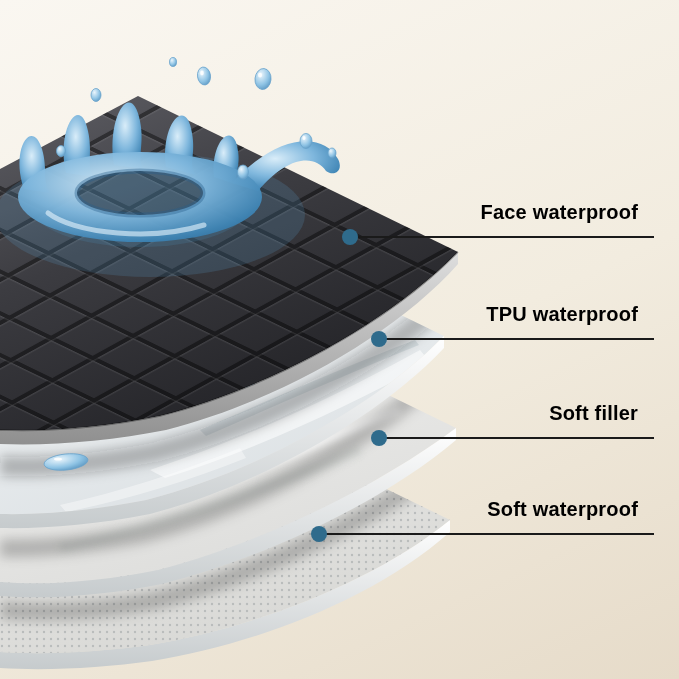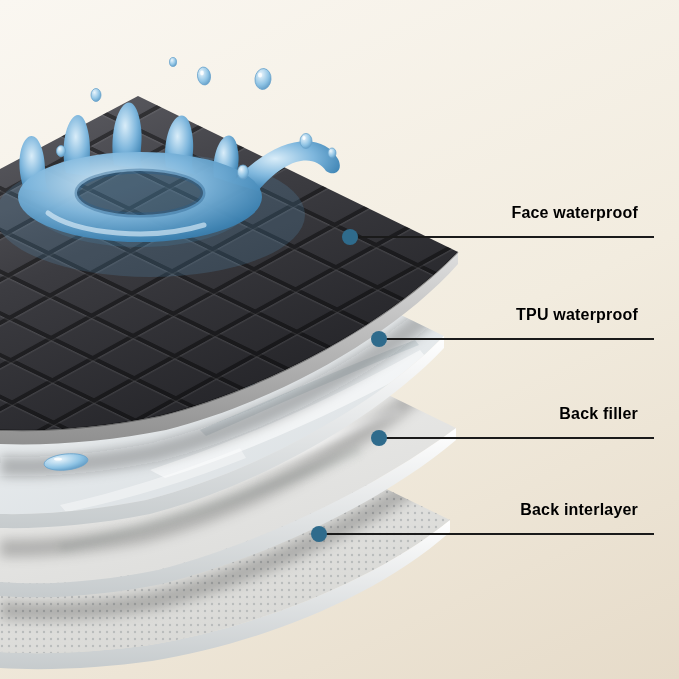--- a/index.html
+++ b/index.html
@@ -10,21 +10,21 @@
   }
   .stage{position:absolute;inset:0;}
   svg.illustration{position:absolute;left:0;top:0;}
   .callout{
     position:absolute;
     border-bottom:2px solid var(--callout-line,#1a1a1a);
   }
   .callout-label{
     text-align:right;
     padding:0 16px 9px 0;
-    font-size:16px;
+    font-size:20px;
     font-weight:600;
     letter-spacing:.2px;
     line-height:29px;
     color:var(--label-text,#000);
     white-space:nowrap;
   }
   .callout-dot{
     position:absolute;left:-7px;bottom:-9px;
     width:16px;height:16px;border-radius:50%;
     background:var(--marker-dot,#2f6b8c);
@@ -178,22 +178,22 @@
     <div class="callout-label">Face waterproof</div>
     <span class="callout-dot"></span>
   </div>
 
   <div class="callout" style="top:300px;left:378px;width:276px;">
     <div class="callout-label">TPU waterproof</div>
     <span class="callout-dot"></span>
   </div>
 
   <div class="callout" style="top:399px;left:378px;width:276px;">
-    <div class="callout-label">Back filler</div>
+    <div class="callout-label">Soft filler</div>
     <span class="callout-dot"></span>
   </div>
 
   <div class="callout" style="top:495px;left:318px;width:336px;">
-    <div class="callout-label">Back interlayer</div>
+    <div class="callout-label">Soft waterproof</div>
     <span class="callout-dot"></span>
   </div>
 
 </div>
 
 </body></html>

